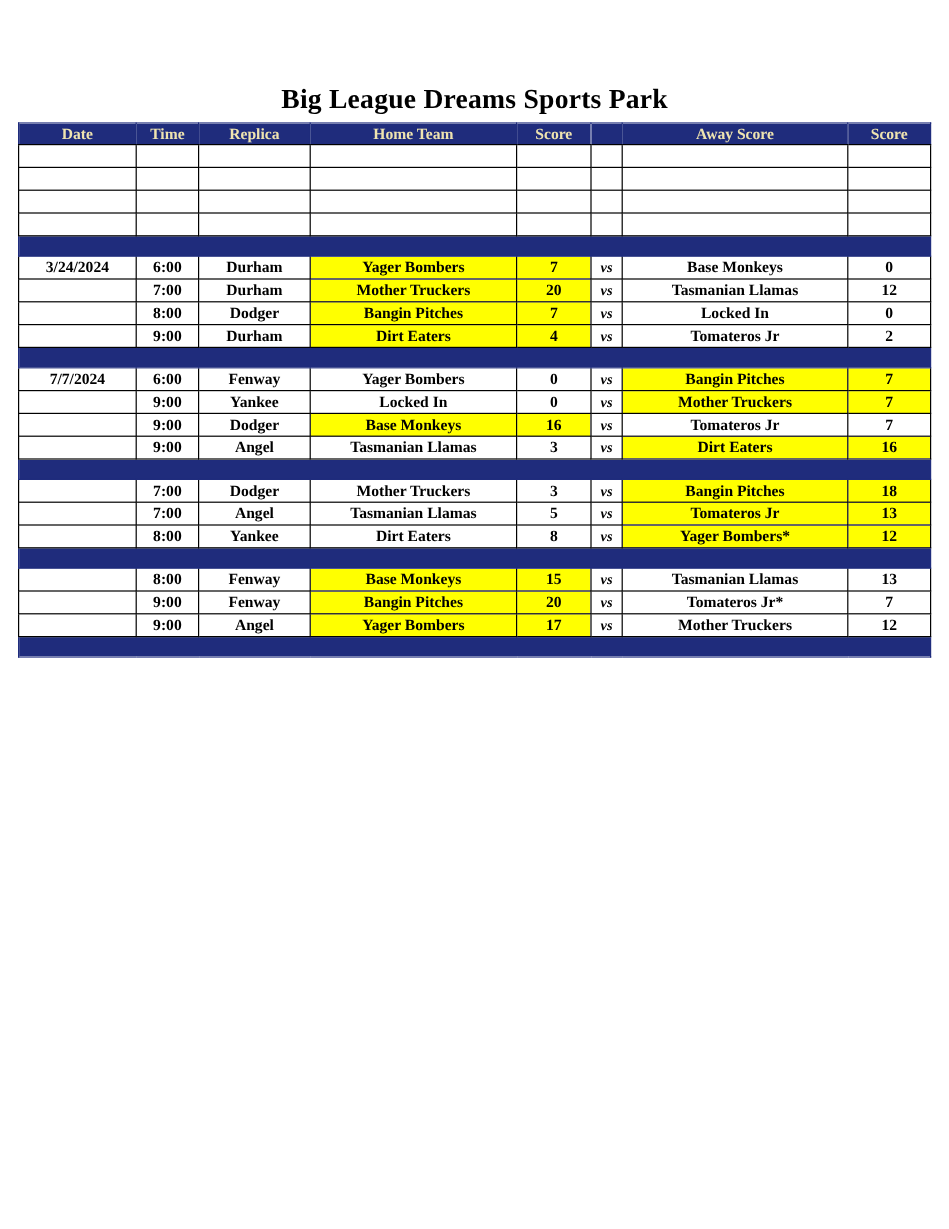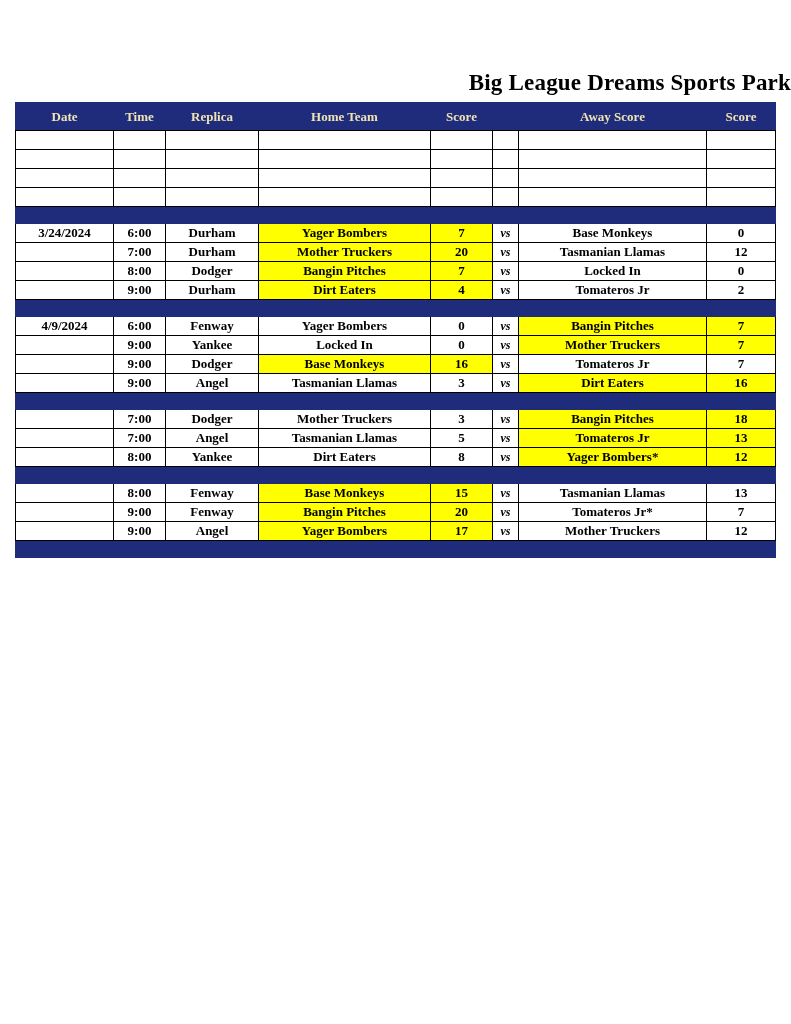--- a/index.html
+++ b/index.html
@@ -6,21 +6,21 @@
   html, body { background: #ffffff; }
   body {
     width: 791px;
     height: 1024px;
     font-family: "Liberation Serif", serif;
     position: relative;
     overflow: hidden;
   }
   .page { padding-top: 70px; }
   .title {
-    text-align: right;
+    text-align: center;
     font-size: 23px;
     font-weight: bold;
     color: #000;
     letter-spacing: 0.2px;
   }
   .subtitle {
     text-align: center;
     font-size: 16px;
     font-weight: bold;
     color: #000;
@@ -58,21 +58,21 @@
     padding: 0 2px;
     white-space: nowrap;
     overflow: hidden;
     color: #000;
   }
   thead th {
     background: var(--navy, #1f2c7c);
     color: var(--header-text, #efe4b0);
     border: 1px solid var(--navy, #1f2c7c);
     border-bottom: 1px solid #000;
-    height: 28px;
+    height: 18px;
     font-size: 13px;
   }
   tr.sep td {
     background: var(--navy, #1f2c7c);
     border: 1px solid var(--navy, #1f2c7c);
     height: 15px;
   }
   td.vs {
     font-style: italic;
     font-size: 12px;
@@ -189,21 +189,21 @@
           <td class="hl">Dirt Eaters</td>
           <td class="hl">4</td>
           <td class="vs">vs</td>
           <td>Tomateros Jr</td>
           <td>2</td>
         </tr>
         <tr class="sep">
           <td colspan="8">&nbsp;</td>
         </tr>
         <tr>
-          <td>4/9/2024</td>
+          <td>7/7/2024</td>
           <td>6:00</td>
           <td>Fenway</td>
           <td>Yager Bombers</td>
           <td>0</td>
           <td class="vs">vs</td>
           <td class="hl">Bangin Pitches</td>
           <td class="hl">7</td>
         </tr>
         <tr>
           <td>&nbsp;</td>

